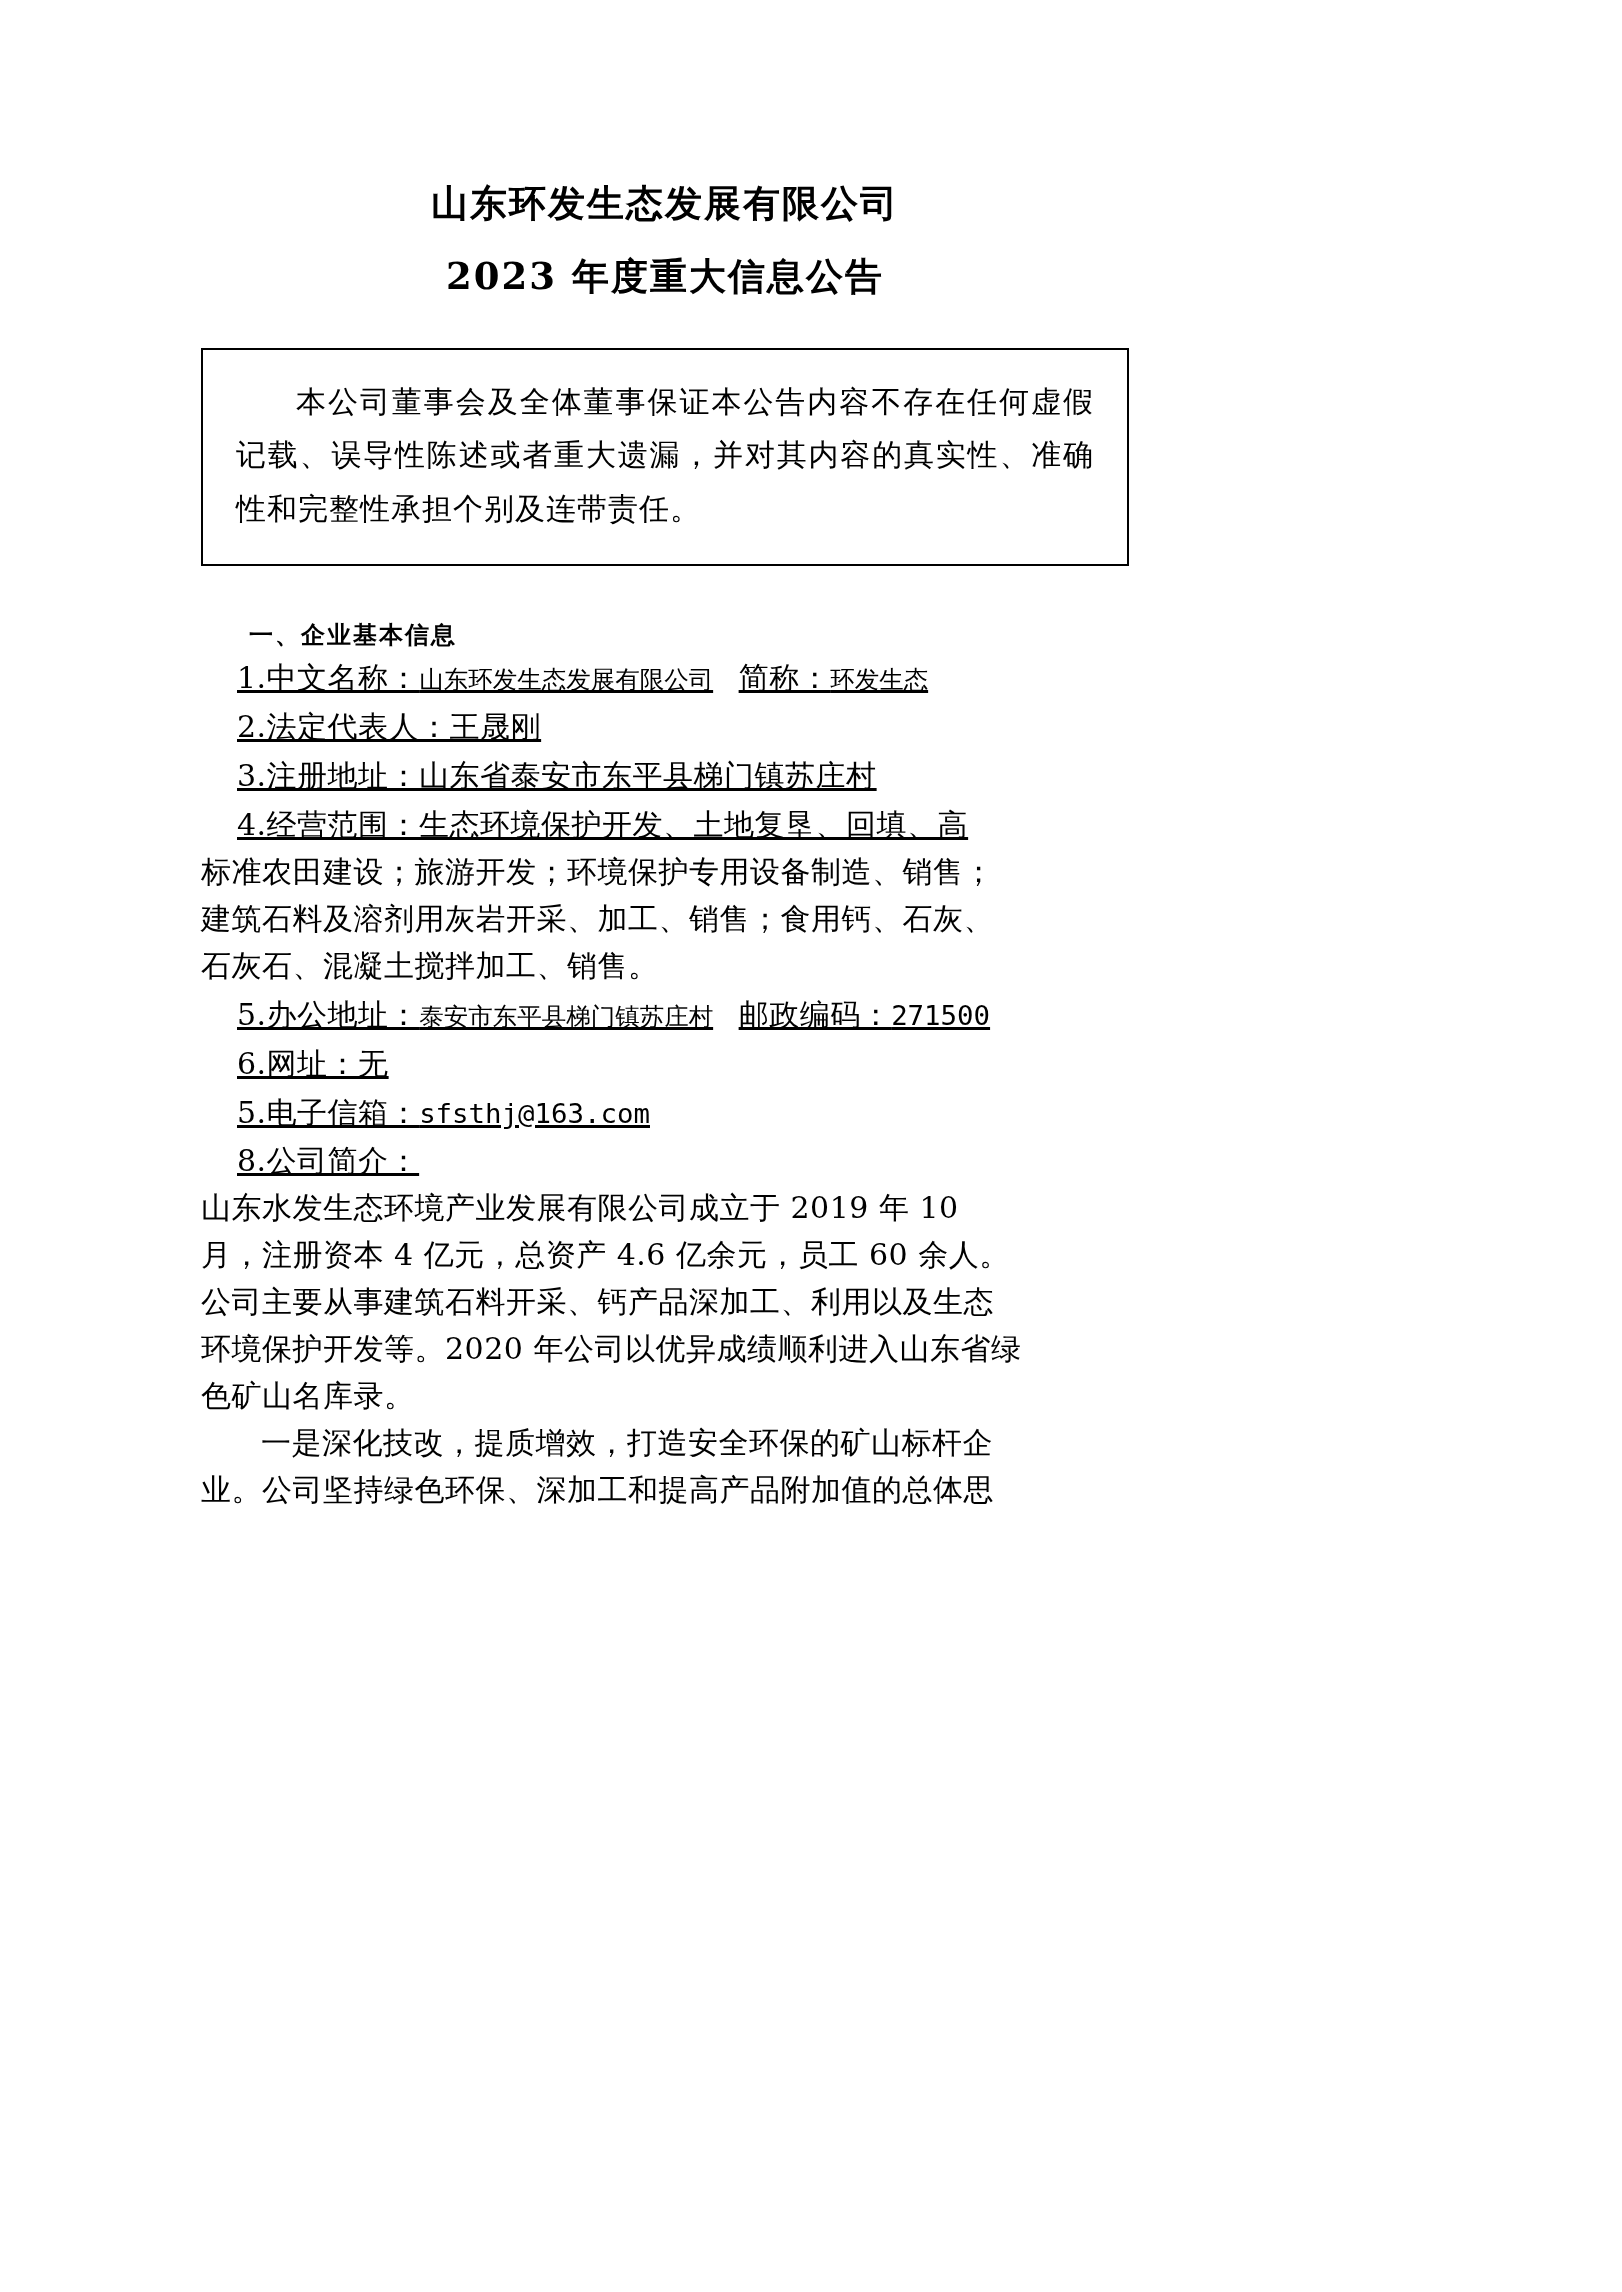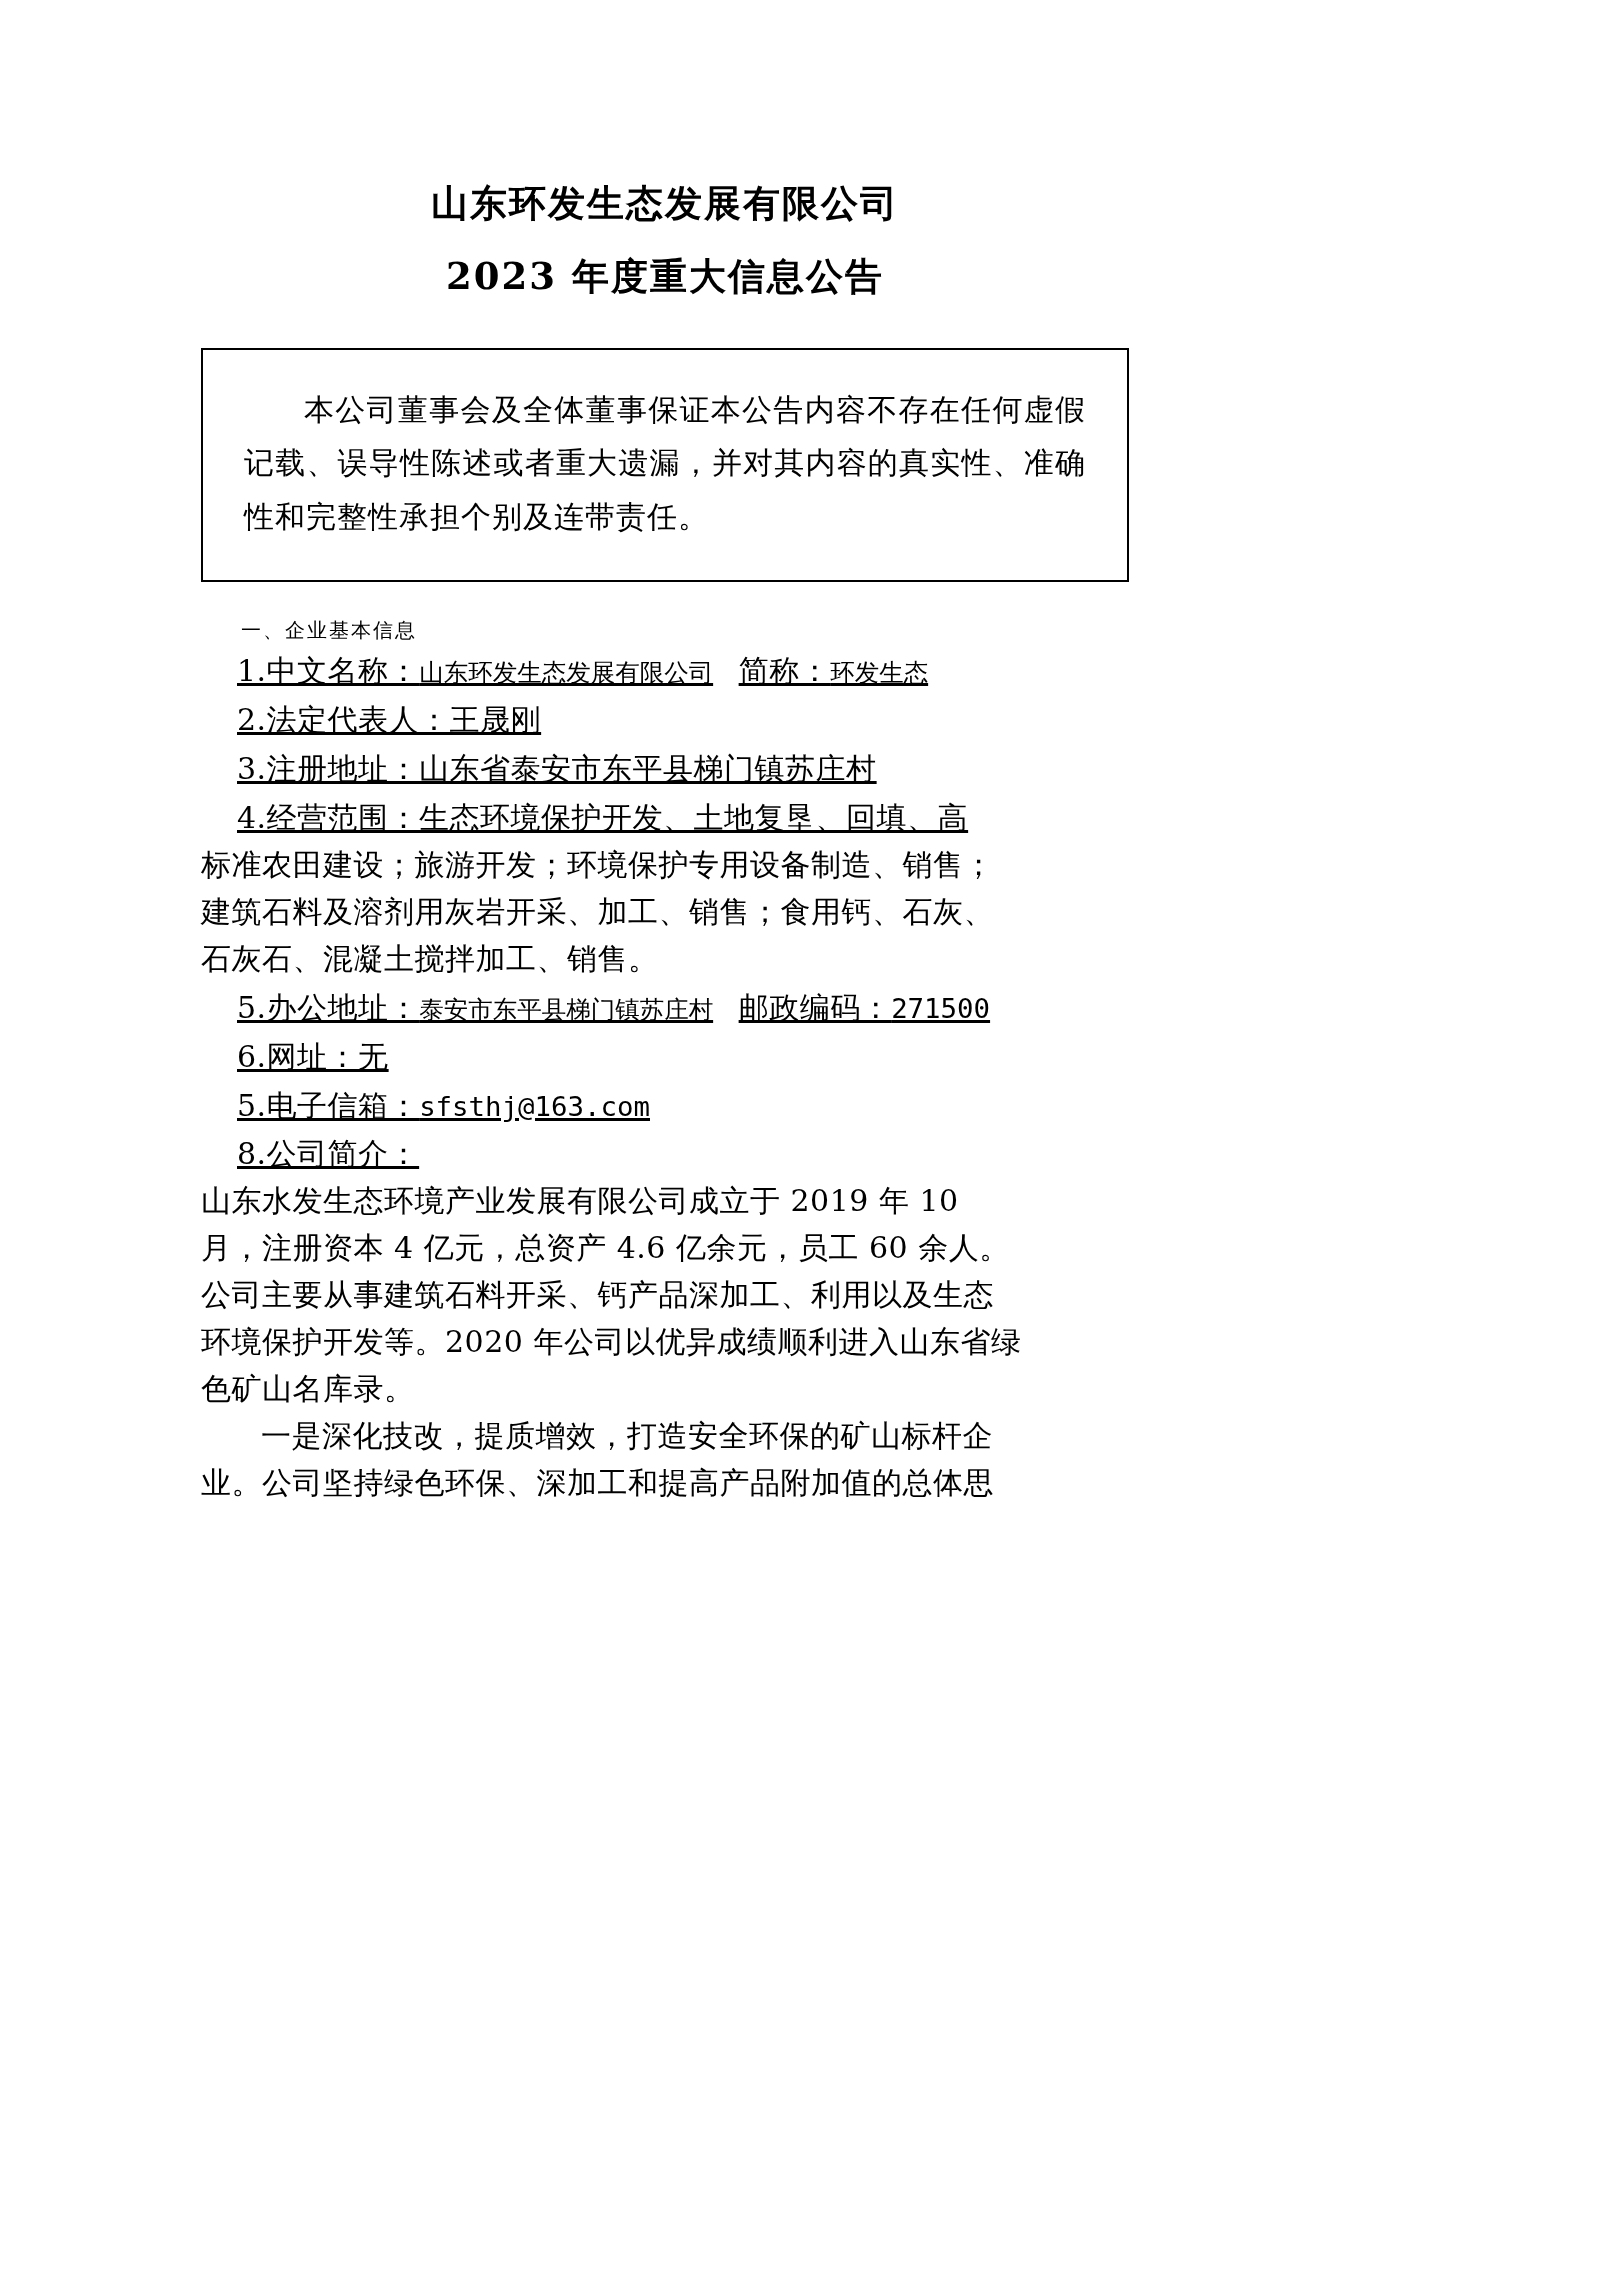--- a/index.html
+++ b/index.html
@@ -33,42 +33,42 @@
   .doc-title.line2 {
     margin-top: 17.6px;
   }
 
   .notice-box {
     border: 2px solid #000;
     margin-top: 43px;
     padding: 25.5px 33px 29px 33px;
   }
   .notice-box p {
-    margin: 8px;
+    margin: 0;
     font-size: 30px;
     line-height: 1.78;
     text-indent: 2em;
     letter-spacing: 1px;
     text-align: justify;
   }
 
   .caliber {
     margin-top: 61px;
     font-size: 30px;
     line-height: 1.78;
     text-indent: 2em;
     letter-spacing: 1px;
     text-align: justify;
   }
   .caliber b { font-weight: bold; }
 
   .section-heading {
-    margin-top: 35px;
-    font-size: 20px;
-    font-weight: normal;
+    margin-top: 53px;
+    font-size: 24px;
+    font-weight: bold;
     text-indent: 2em;
     letter-spacing: 2px;
   }
 
   .item {
     font-size: 30px;
     line-height: 1.5;
     letter-spacing: 0.5px;
     text-indent: 1.2em;
     margin-top: 3.9px;

